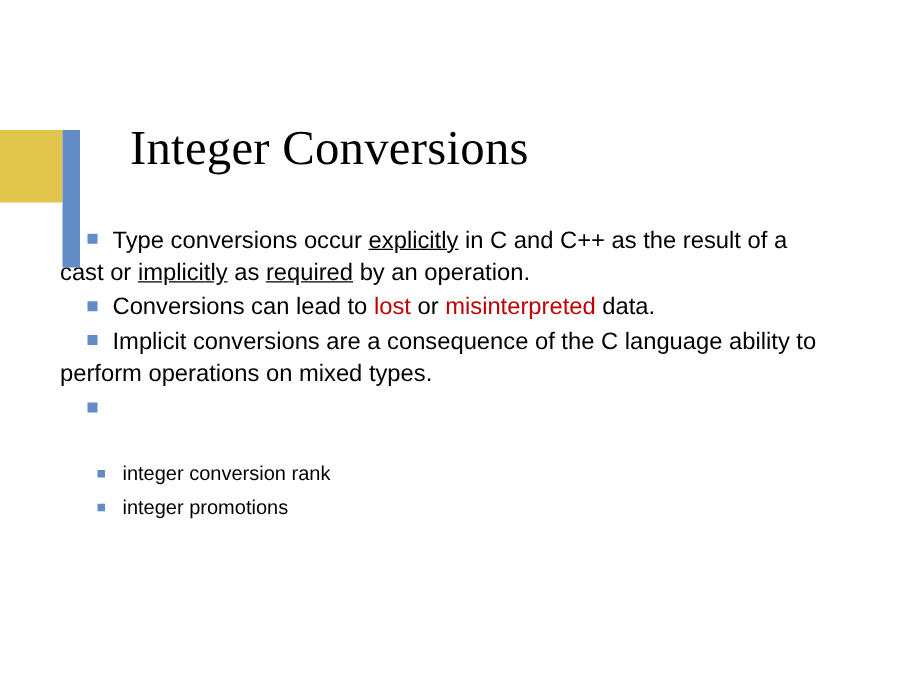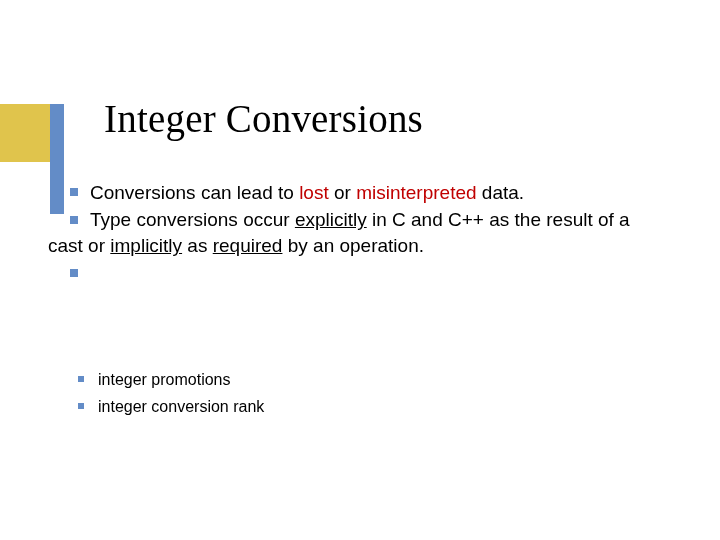--- a/index.html
+++ b/index.html
@@ -92,33 +92,36 @@
 <body>
 
 <div class="slide">
   <div class="accent-top"></div>
   <div class="accent-left"></div>
 
   <div class="title">Integer Conversions</div>
 
   <div class="body">
     <p>
+      <span class="bul"></span><span>Type conversions occur </span><span class="u">explicitly</span><span> in C and C++ as the result of a cast or </span><span class="u">implicitly</span><span> as </span><span class="u">required</span><span> by an operation.</span>
+    </p>
+    <p>
       <span class="bul"></span><span>Conversions can lead to </span><span class="red">lost</span><span> or </span><span class="red">misinterpreted</span><span> data.</span>
     </p>
     <p>
-      <span class="bul"></span><span>Type conversions occur </span><span class="u">explicitly</span><span> in C and C++ as the result of a cast or </span><span class="u">implicitly</span><span> as </span><span class="u">required</span><span> by an operation.</span>
+      <span class="bul"></span><span>Implicit conversions are a consequence of the C language ability to perform operations on mixed types.</span>
     </p>
     <p>
       <span class="bul"></span>
     </p>
   </div>
 
   <div class="sub">
     <div class="row">
       <span class="sbul"></span>
-      <span>integer promotions</span>
+      <span>integer conversion rank</span>
     </div>
     <div class="row">
       <span class="sbul"></span>
-      <span>integer conversion rank</span>
+      <span>integer promotions</span>
     </div>
   </div>
 </div>
 
 </body></html>

